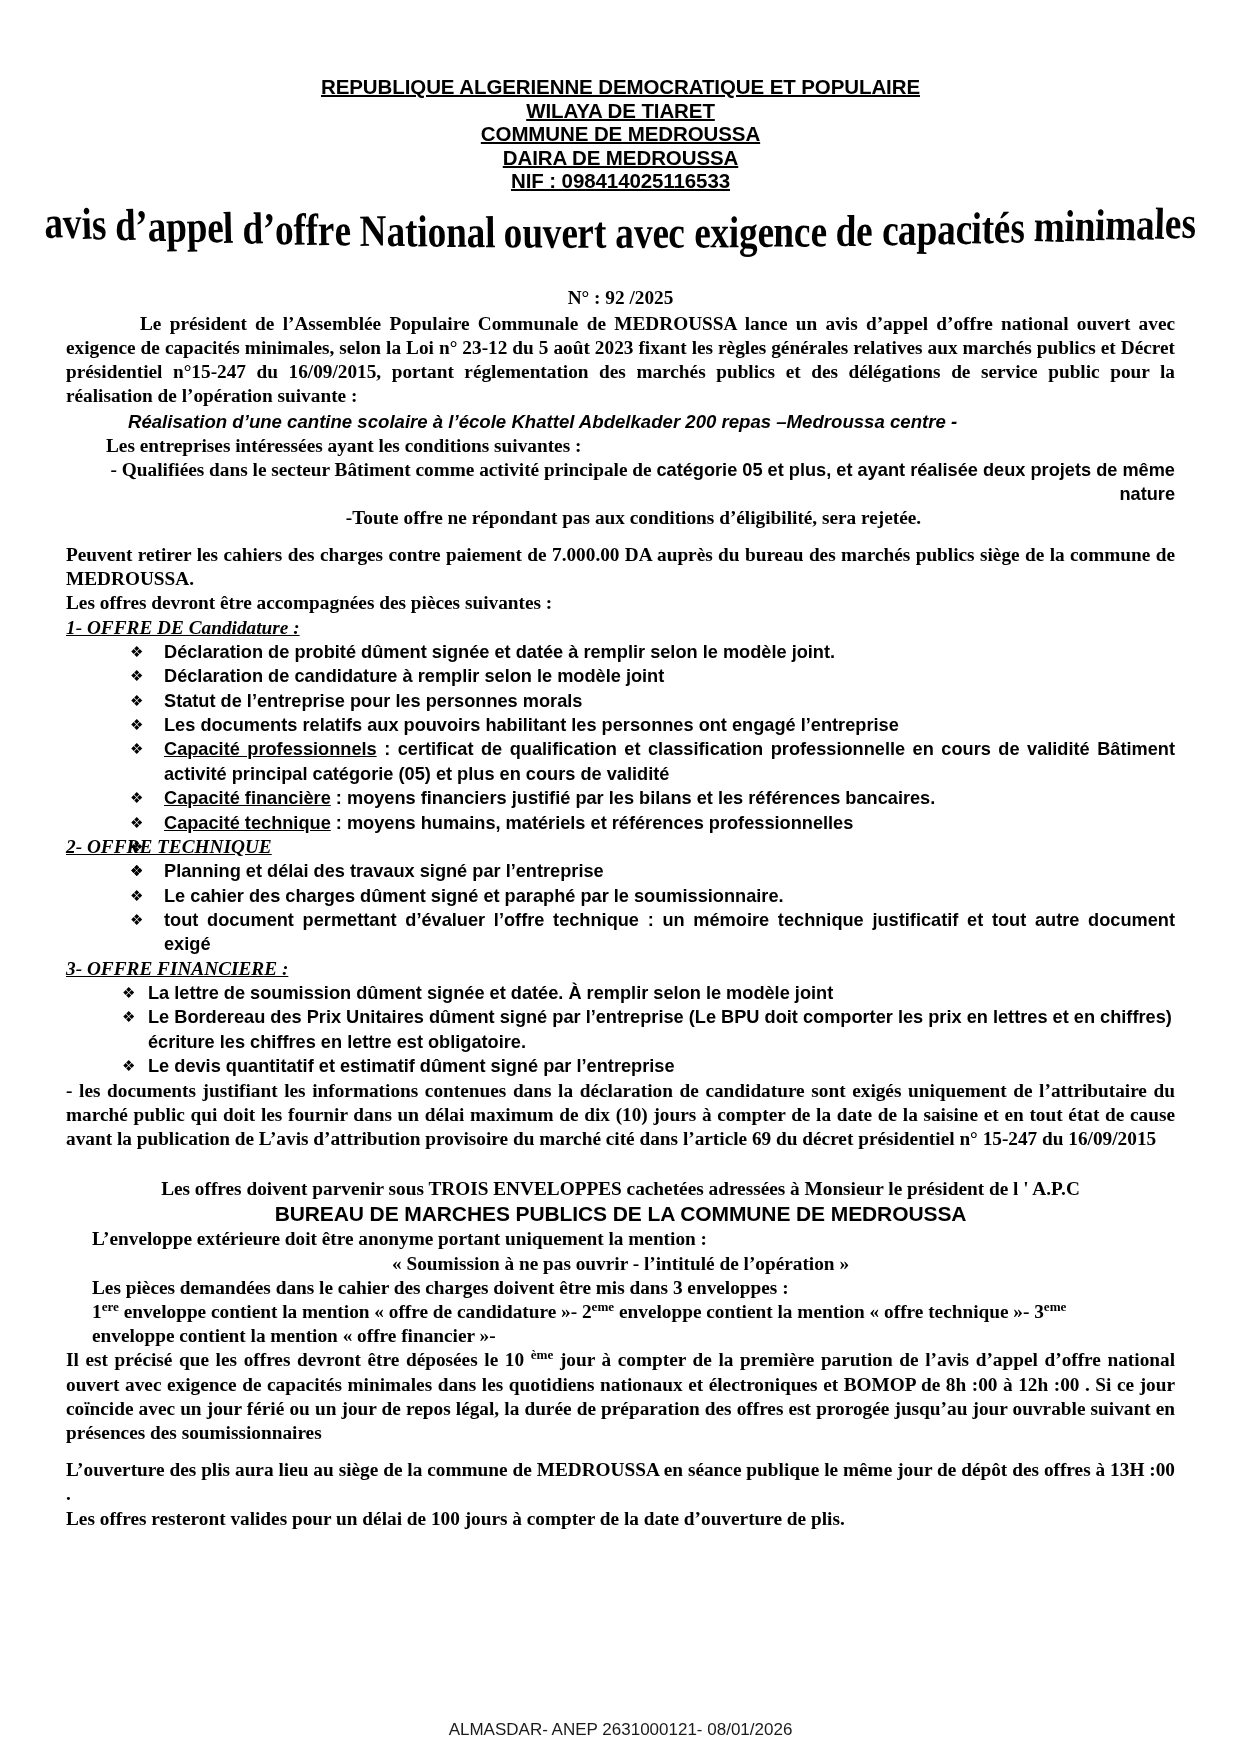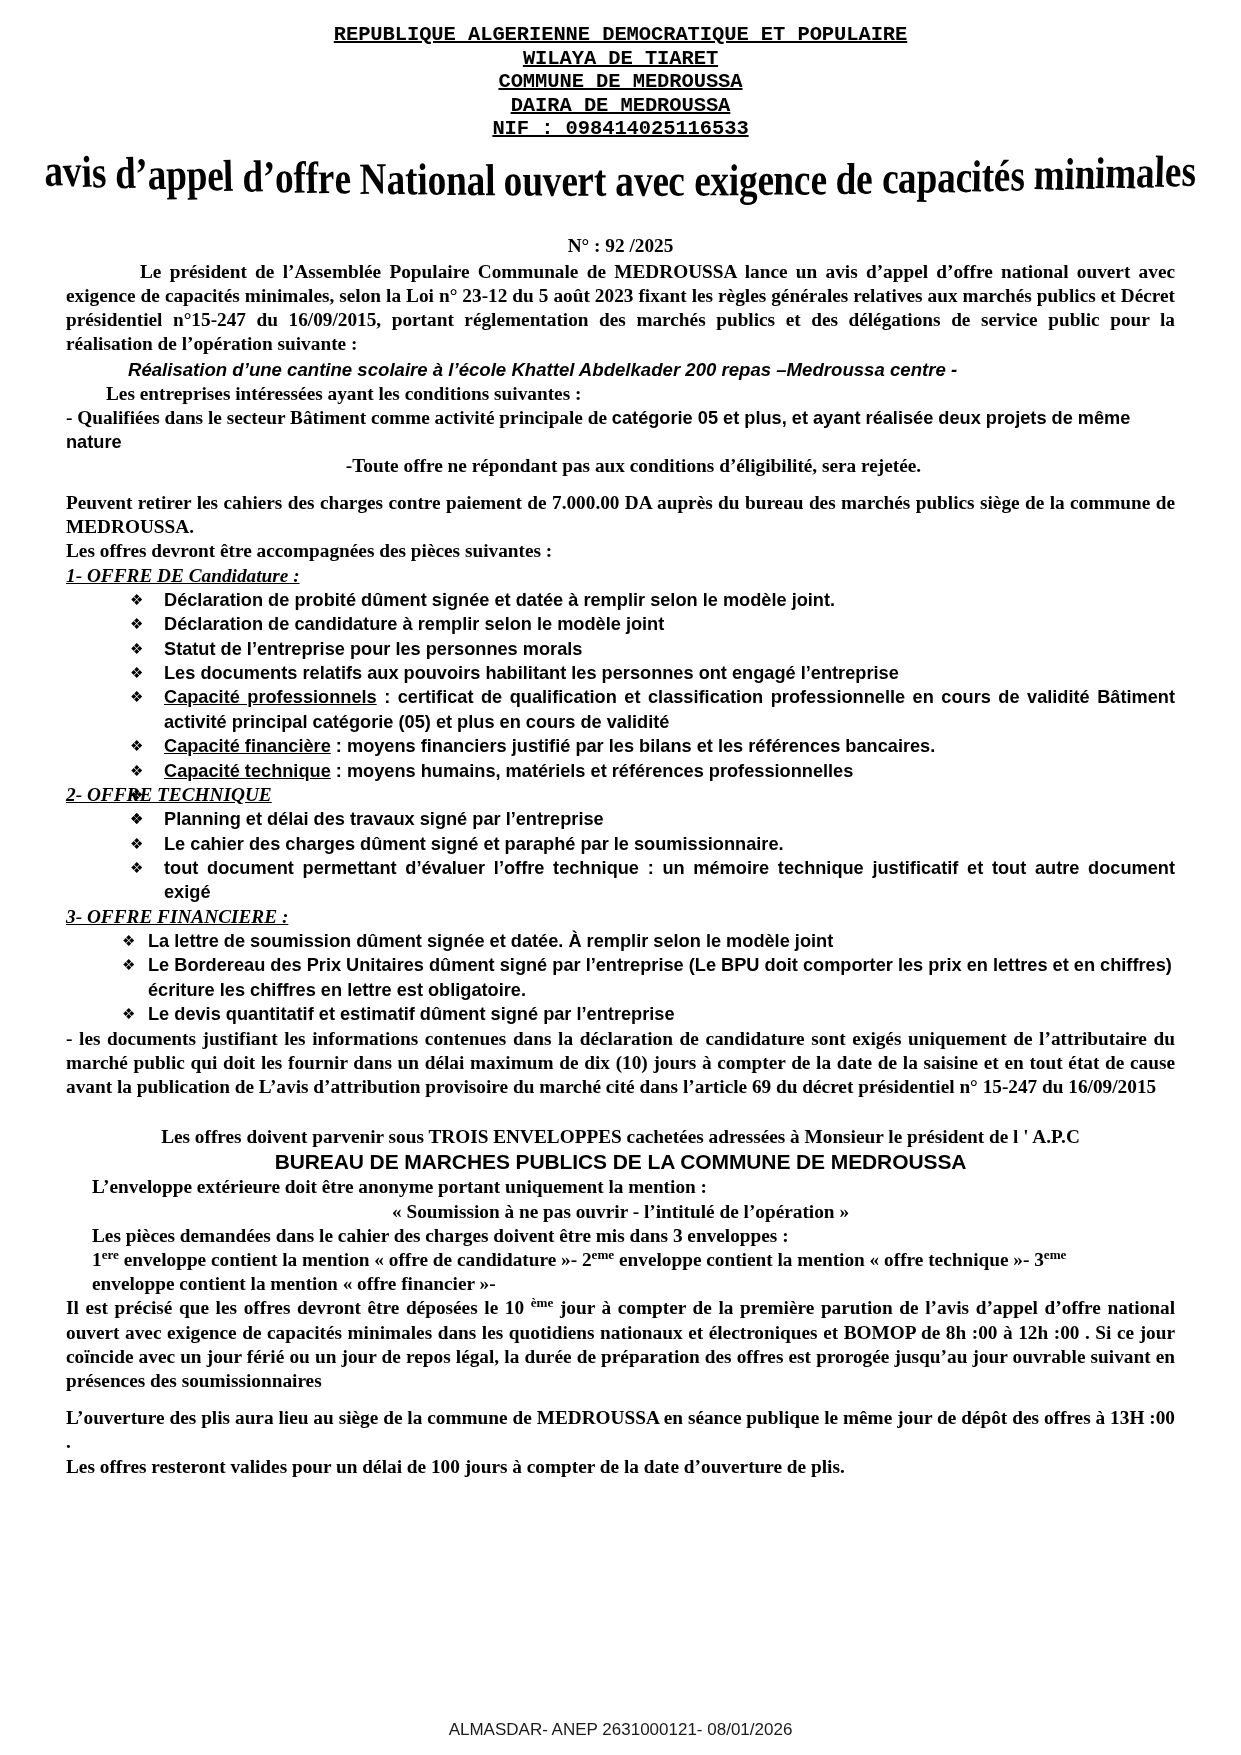--- a/index.html
+++ b/index.html
@@ -14,22 +14,22 @@
     background: #ffffff;
     overflow: hidden;
     color: #000000;
     box-sizing: border-box;
     padding: 0;
   }
 
   
   .header {
     text-align: center;
-    padding-top: 23px;
-    font-family: Liberation Mono, monospace;
+    padding-top: 75px;
+    font-family: Liberation Sans, sans-serif;
     font-weight: bold;
     font-size: 20.5px;
     line-height: 23.5px;
     letter-spacing: -0.1px;
   }
   .header div { display: block; }
   .header .u {
     text-decoration: underline;
     text-underline-offset: 1px;
   }
@@ -84,21 +84,21 @@
     font-style: italic;
     font-size: 18.6px;
   }
   .op-line {
     margin: 0;
     padding-left: 62px;
     line-height: 25px;
   }
   .ind-line { margin: 0; padding-left: 40px; }
   .ind-line2 { margin: 0; padding-left: 26px; text-align: center; }
-  .qual-line { margin: 0; line-height: 24px; }
+  .qual-line { margin: 0; line-height: 24px; text-align: right; }
   .gap { height: 13px; }
   .u { text-decoration: underline; text-underline-offset: 1px; }
 
   .sec-head {
     margin: 0;
     font-family: "Liberation Serif", "DejaVu Serif", serif;
     font-weight: bold;
     font-size: 19.3px;
     font-style: italic;
   }

